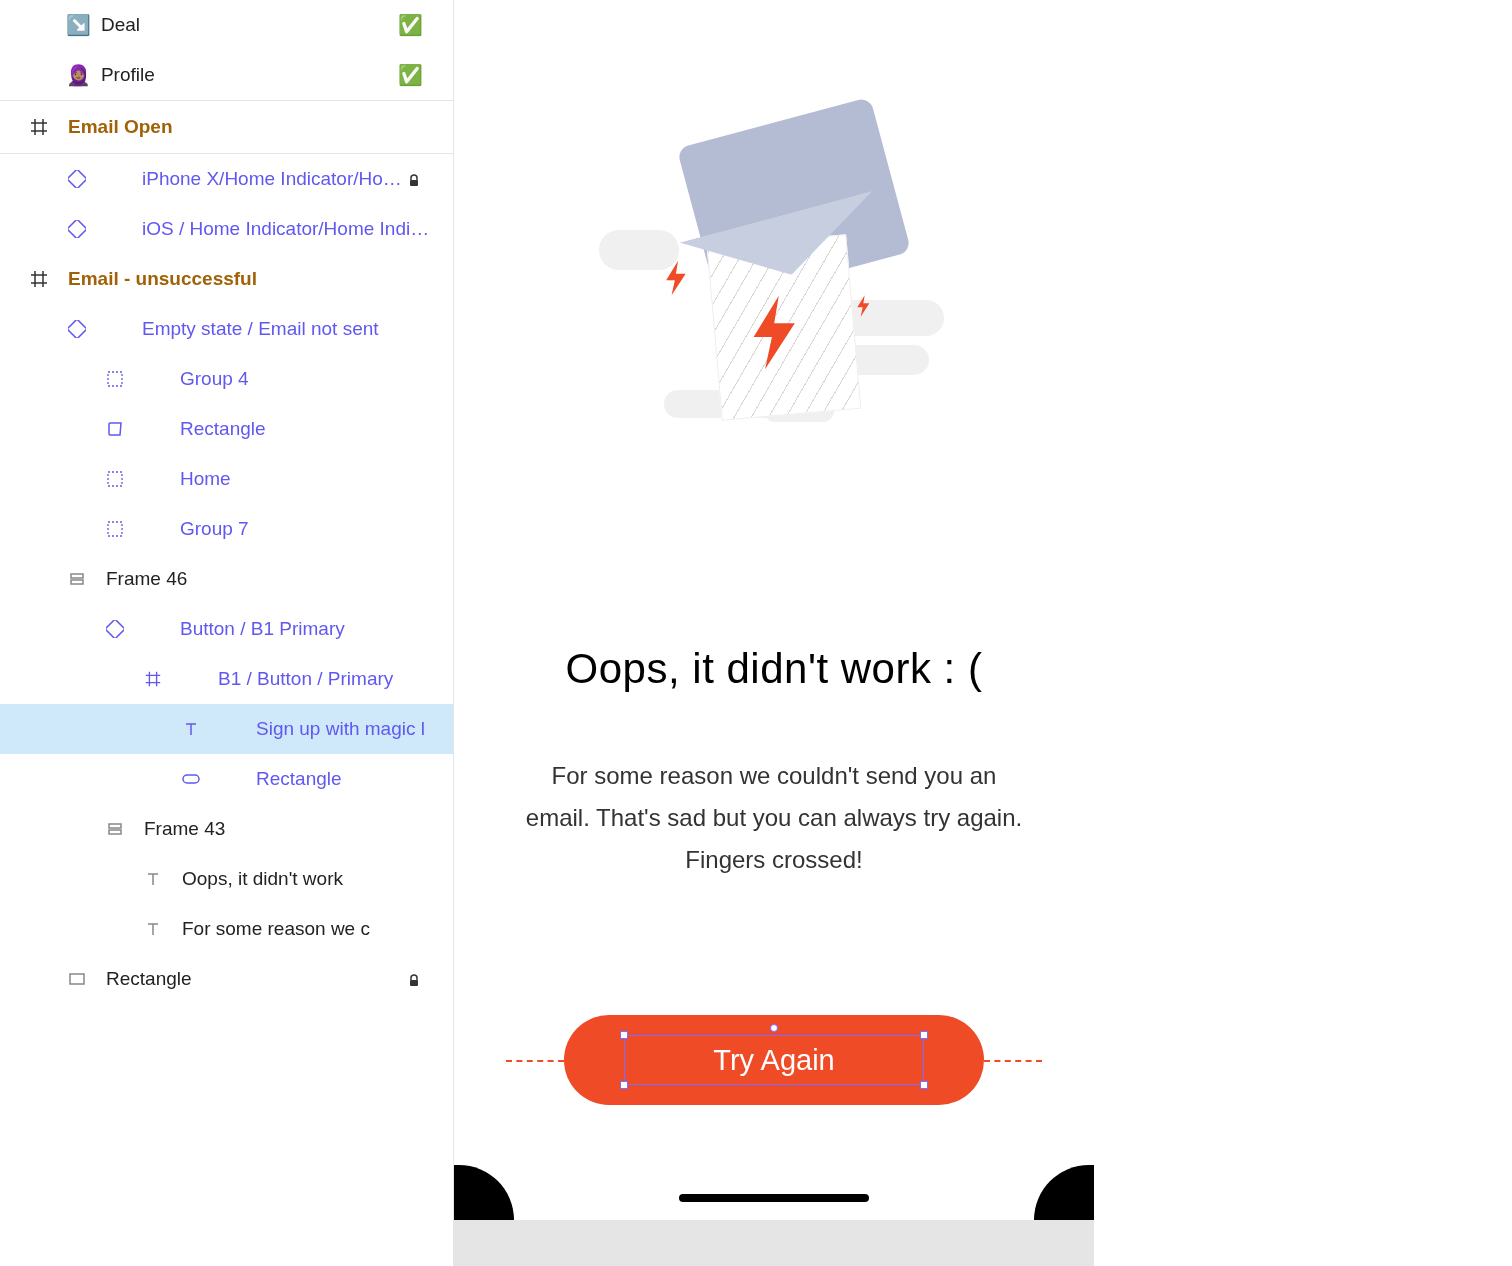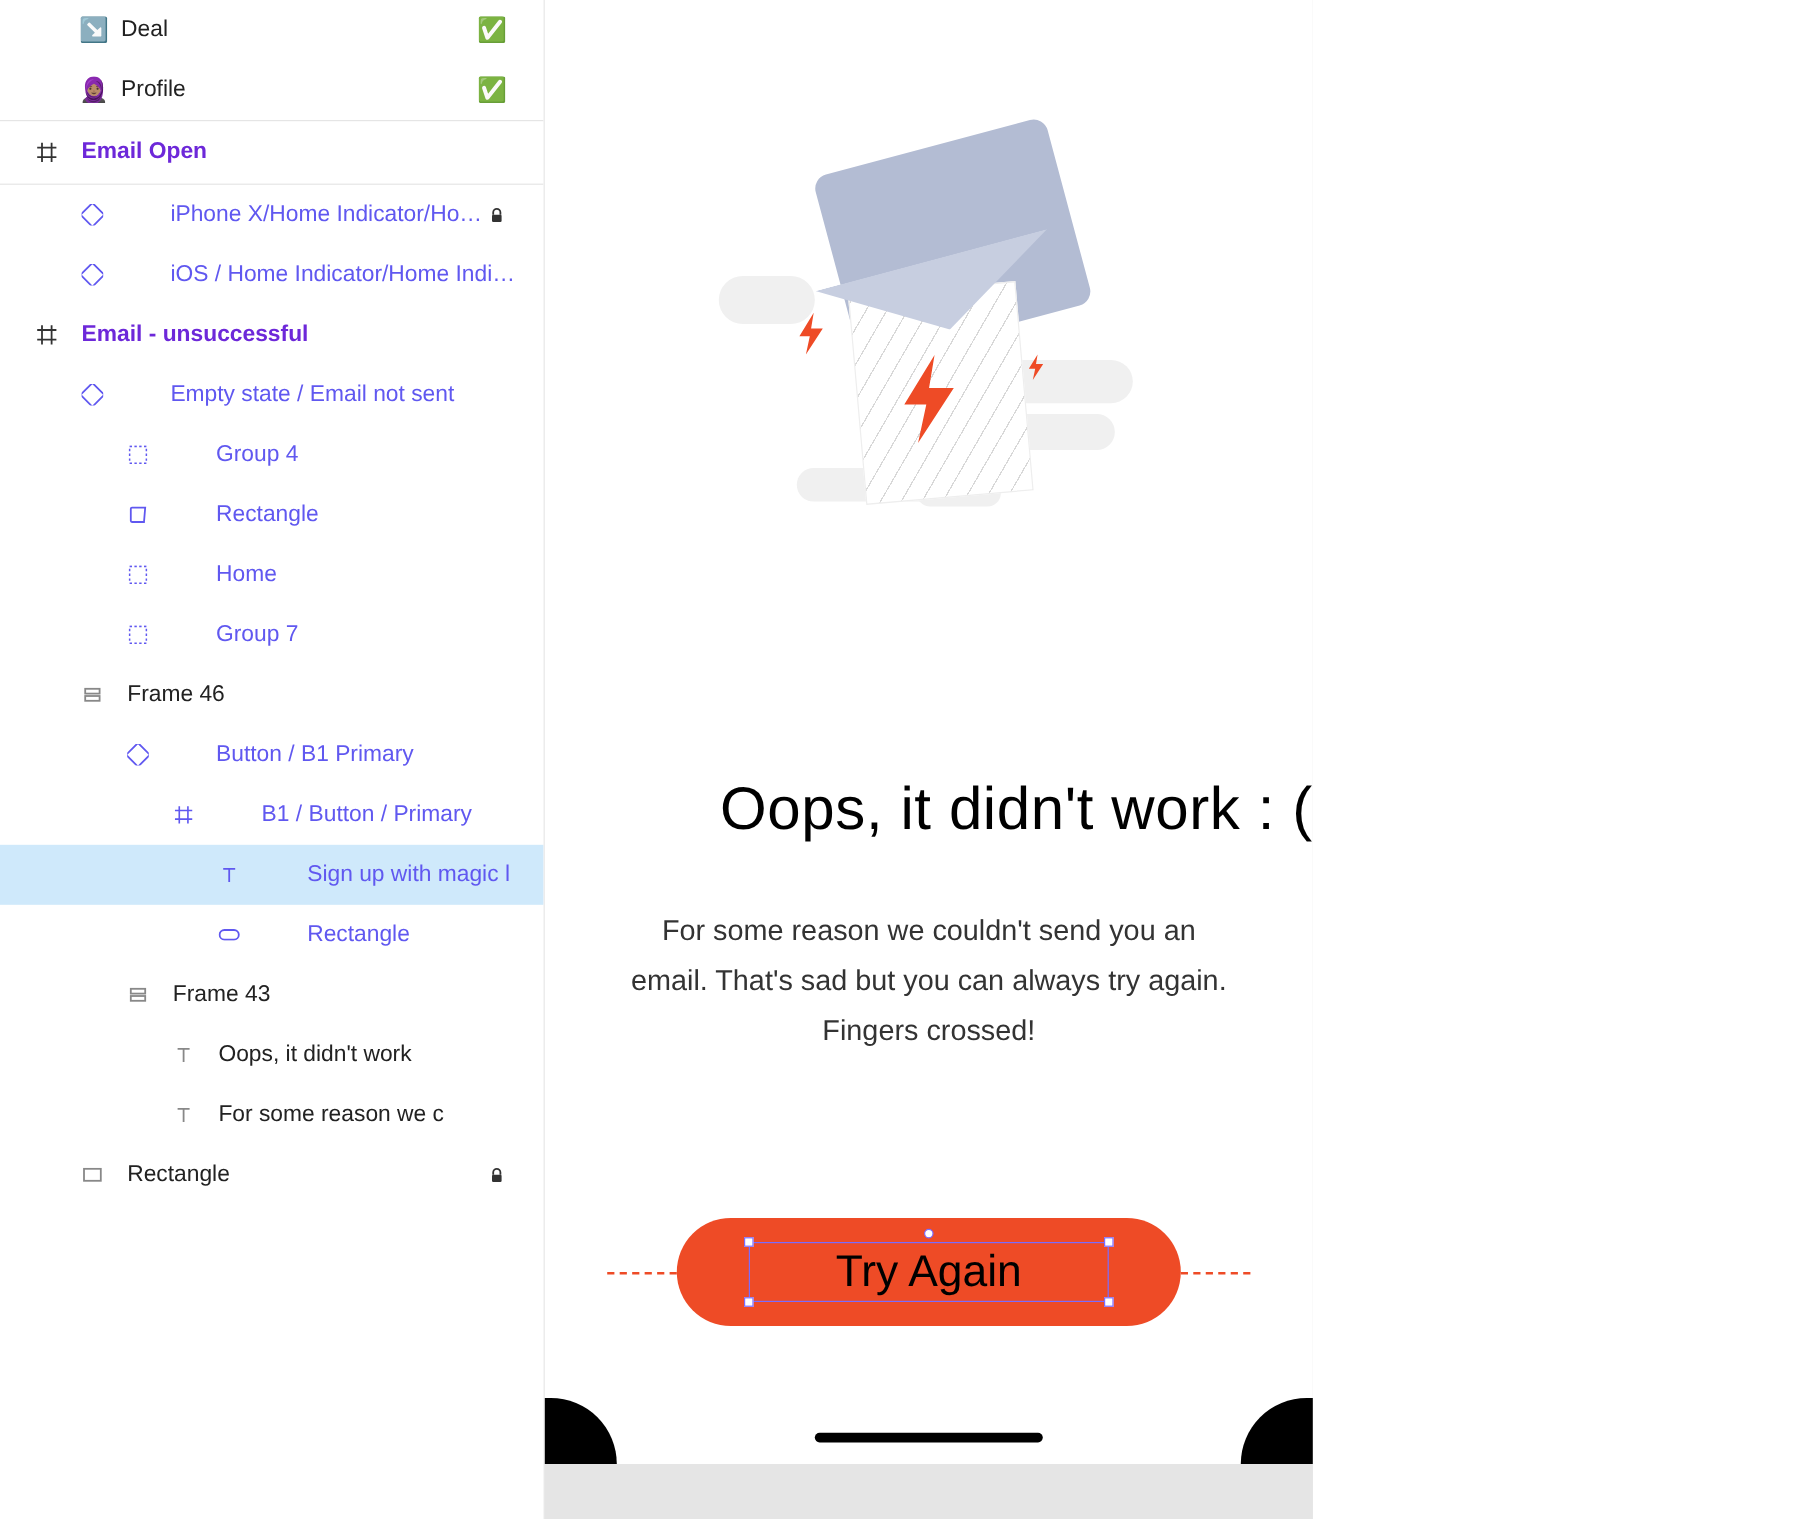--- a/index.html
+++ b/index.html
@@ -43,21 +43,21 @@
   align-items: center;
   justify-content: center;
   flex-shrink: 0;
 }
 .layer-row .label {
   white-space: nowrap;
   overflow: hidden;
   text-overflow: ellipsis;
   flex: 1;
 }
-.layer-row.bold .label { font-weight: 600; color: #6d28d9; }
+.layer-row.bold .label { font-weight: 600; color: #a16207; }
 .layer-row.component .label { color: #6058f0; margin-left: 36px; }
 .layer-row.component .layer-icon svg { stroke: #6058f0; }
 .layer-row.plain .label { color: #222; }
 .layer-row.plain .layer-icon svg { stroke: #888; }
 .lock-icon {
   width: 16px;
   height: 16px;
   position: absolute;
   right: 30px;
 }
@@ -151,22 +151,22 @@
 }
 .bolt {
   position: absolute;
   color: #ee4b26;
 }
 .bolt svg { display: block; }
 .title {
   position: absolute;
   top: 645px;
   left: 0; right: 0;
-  text-align: right;
-  font-size: 50px;
+  text-align: center;
+  font-size: 42px;
   font-weight: 400;
   color: #000;
   letter-spacing: 0.5px;
 }
 .body-text {
   position: absolute;
   top: 755px;
   left: 70px;
   right: 70px;
   text-align: center;
@@ -190,22 +190,22 @@
 .cta-inner {
   position: relative;
   border: 1.5px solid #7a6cff;
   width: 300px;
   height: 50px;
   display: flex;
   align-items: center;
   justify-content: center;
 }
 .cta-text {
-  color: #000000;
-  font-size: 37px;
+  color: #ffffff;
+  font-size: 29px;
   font-weight: 400;
 }
 .selection-handle {
   position: absolute;
   width: 8px;
   height: 8px;
   background: #fff;
   border: 1.5px solid #7a6cff;
 }
 .dimension-line {

